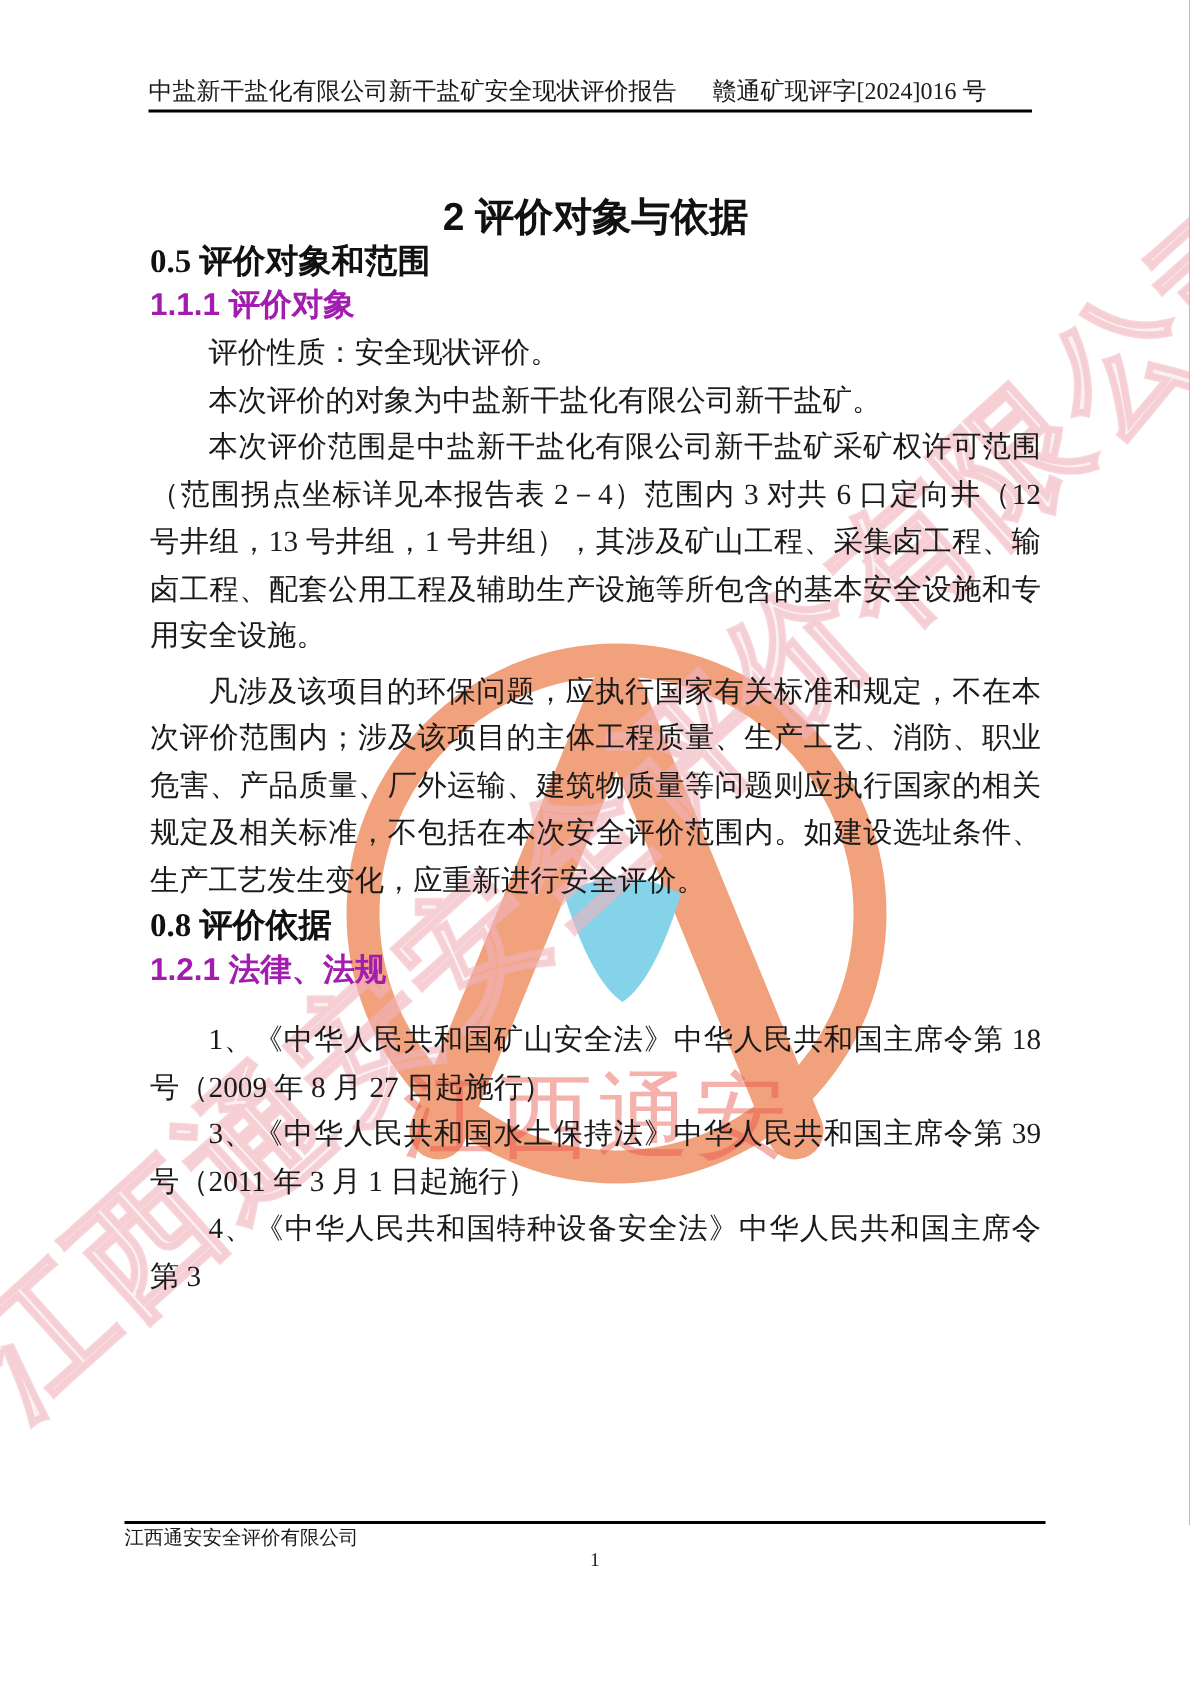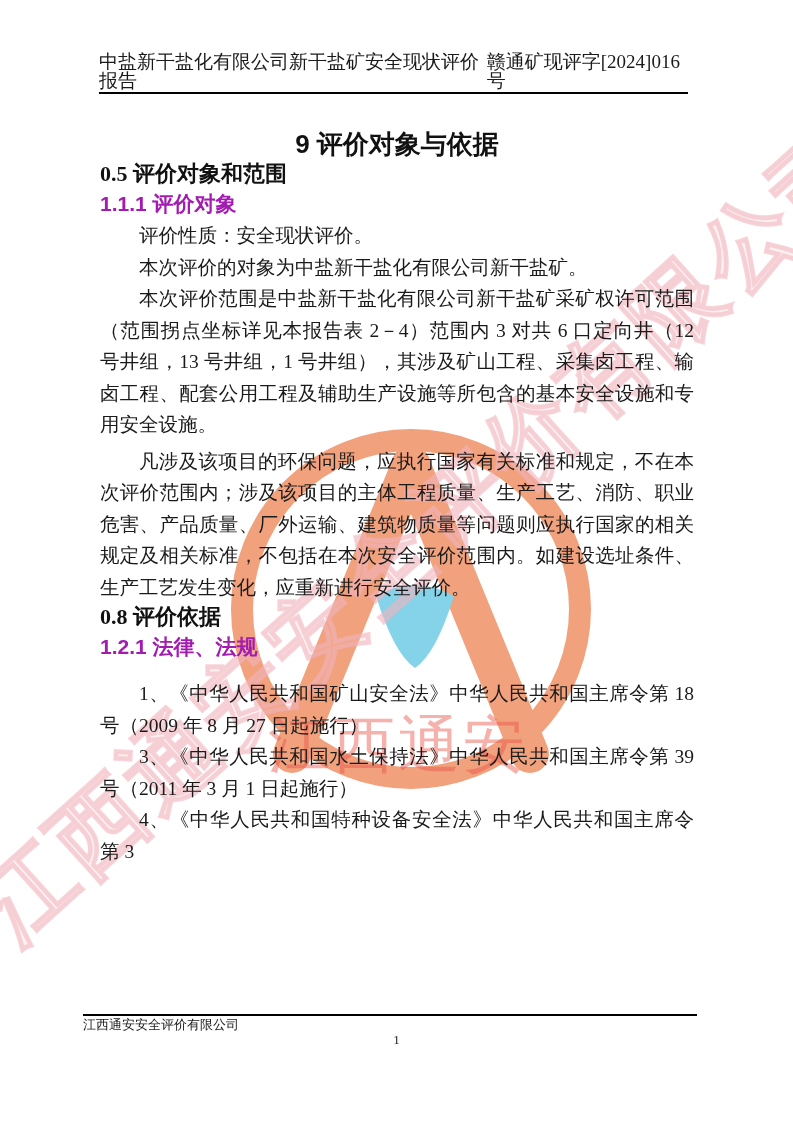--- a/index.html
+++ b/index.html
@@ -30,22 +30,22 @@
     font-weight:700;font-size:92px;line-height:130px;
     letter-spacing:5px;text-align:center;white-space:nowrap;
     color:rgba(243,189,198,0.22);
     -webkit-text-stroke:2px rgba(240,178,188,0.55);
   }
 
   
   .hdr{
     position:absolute;left:99px;right:105px;top:52px;z-index:2;
     display:flex;justify-content:flex-start;align-items:flex-end;
-    font-size:19px;line-height:19px;
-    border-bottom:2px solid #000;padding-bottom:2px;
+    font-size:16px;line-height:19px;
+    border-bottom:2px solid #000;padding-bottom:2px;gap:24px;
   }
 
   
   .doc-main{position:absolute;left:100px;right:99px;top:0;z-index:2;padding-top:128px;}
   .doc-title{
     margin:0;text-align:center;
     font-family:"Liberation Sans","DejaVu Sans",sans-serif;
     font-weight:700;font-size:26px;line-height:32px;color:#111;
   }
   h2.sec{
@@ -94,21 +94,21 @@
     <div class="wm-red">江西通安</div>
     <div class="wm-diagonal">江西通安安全评价有限公司</div>
   </div>
 
   <div class="hdr">
     <span>中盐新干盐化有限公司新干盐矿安全现状评价报告</span>
     <span>赣通矿现评字[2024]016 号</span>
   </div>
 
   <div class="doc-main">
-    <h1 class="doc-title">9 评价对象与依据</h1>
+    <h1 class="doc-title">2 评价对象与依据</h1>
 
     <h2 class="sec mt-s11">0.5 评价对象和范围</h2>
 
     <h3 class="sub mt-s111">1.1.1 评价对象</h3>
     <p class="body">评价性质：安全现状评价。</p>
     <p class="body">本次评价的对象为中盐新干盐化有限公司新干盐矿。</p>
 
     <p class="body">本次评价范围是中盐新干盐化有限公司新干盐矿采矿权许可范围（范围拐点坐标详见本报告表 2－4）范围内 3 对共 6 口定向井（12 号井组，13 号井组，1 号井组），其涉及矿山工程、采集卤工程、输卤工程、配套公用工程及辅助生产设施等所包含的基本安全设施和专用安全设施。</p>
     <p class="body mt-p4">凡涉及该项目的环保问题，应执行国家有关标准和规定，不在本次评价范围内；涉及该项目的主体工程质量、生产工艺、消防、职业危害、产品质量、厂外运输、建筑物质量等问题则应执行国家的相关规定及相关标准，不包括在本次安全评价范围内。如建设选址条件、生产工艺发生变化，应重新进行安全评价。</p>
 

